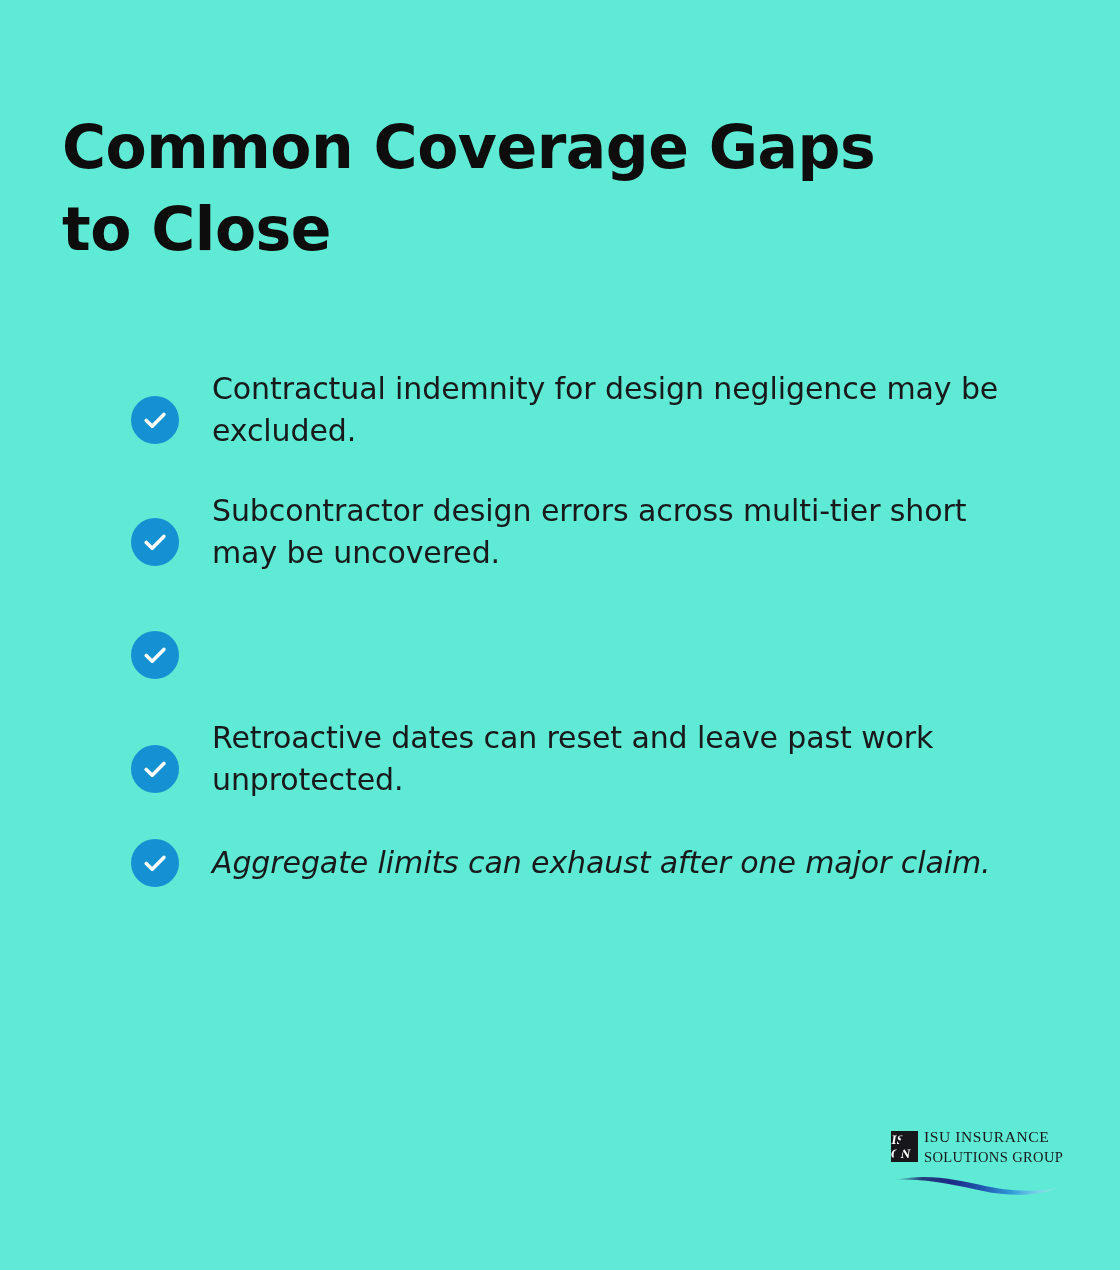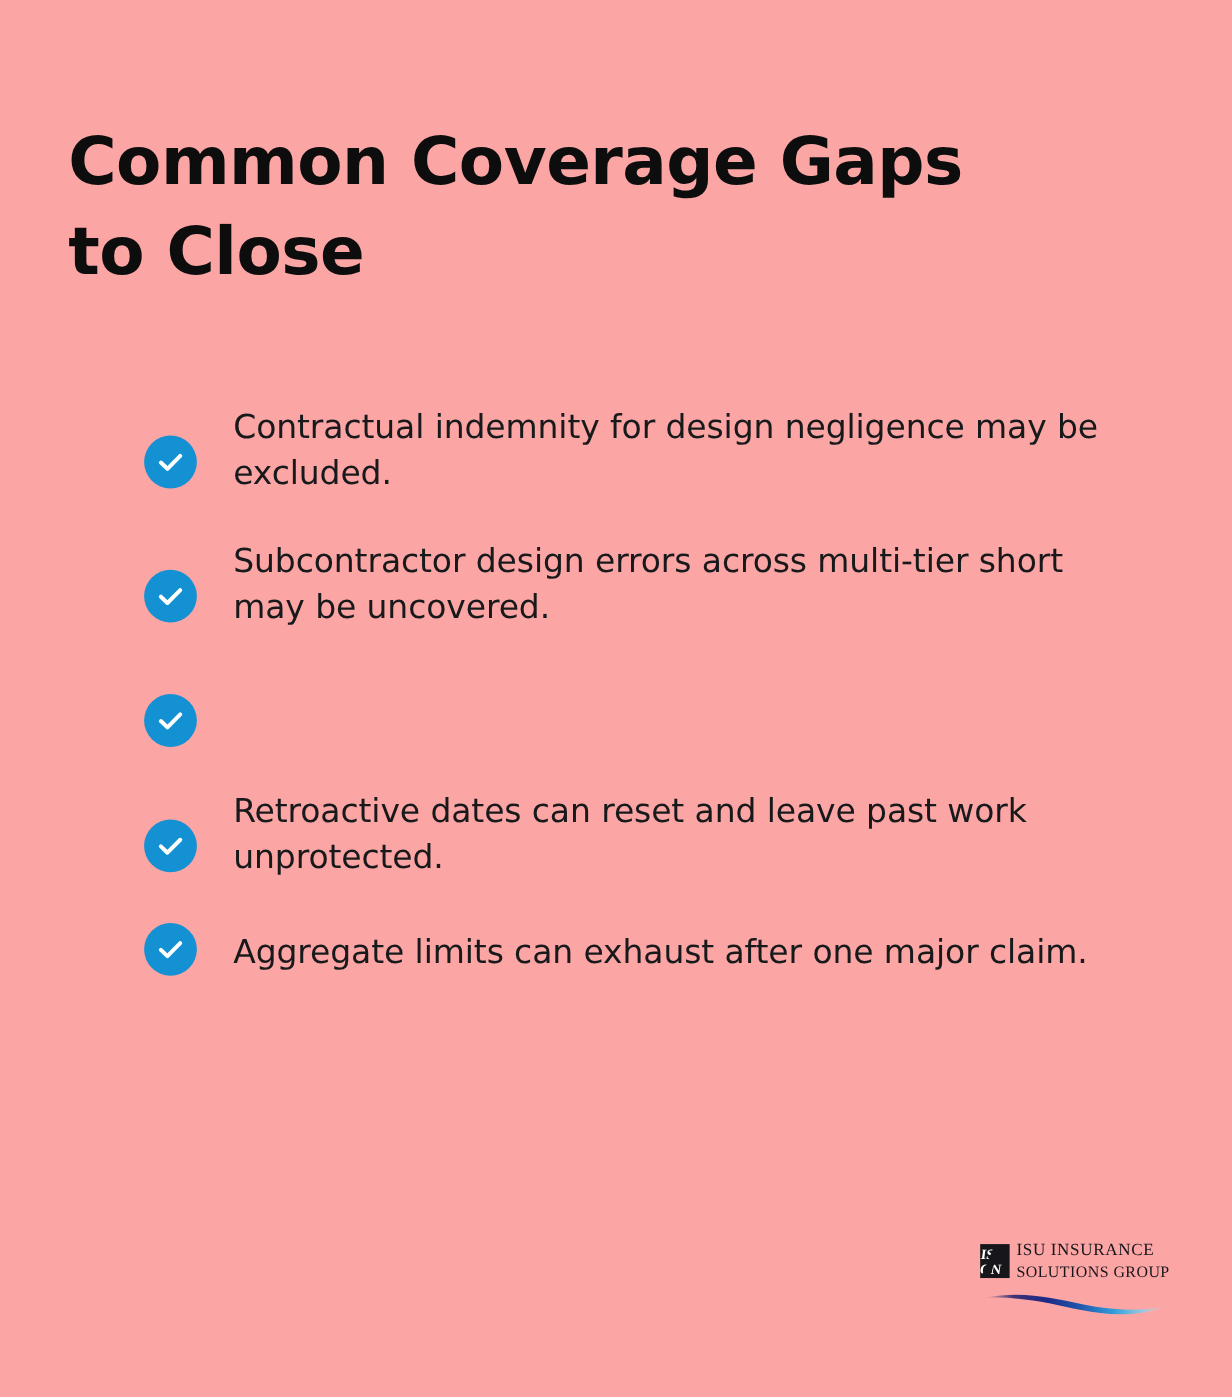--- a/index.html
+++ b/index.html
@@ -12,21 +12,21 @@
   body {
     background: #dfe1e1;
     font-family: "Liberation Sans", sans-serif;
     position: relative;
     overflow: hidden;
   }
 
   .slide {
     position: absolute;
     inset: 0;
-    background: #fca5a5;
+    background: #5eead4;
   }
 
   
   .title {
     position: absolute;
     left: 62px;
     top: 106px;
     width: 900px;
     font-family: "DejaVu Sans", sans-serif;
     font-weight: bold;
@@ -44,21 +44,21 @@
     width: 900px;
   }
 
   .item {
     display: flex;
     align-items: center;
     margin-bottom: 38px;
   }
   .item:last-child { margin-bottom: 0; }
 
-  .item.single { align-items: flex-end; }
+  .item.single { align-items: center; font-style: italic; }
 
   .check-circle {
     flex: 0 0 auto;
     width: 48px;
     height: 48px;
     border-radius: 50%;
     background: #1491d2;
     position: relative;
     margin-top: 19px;
   }

